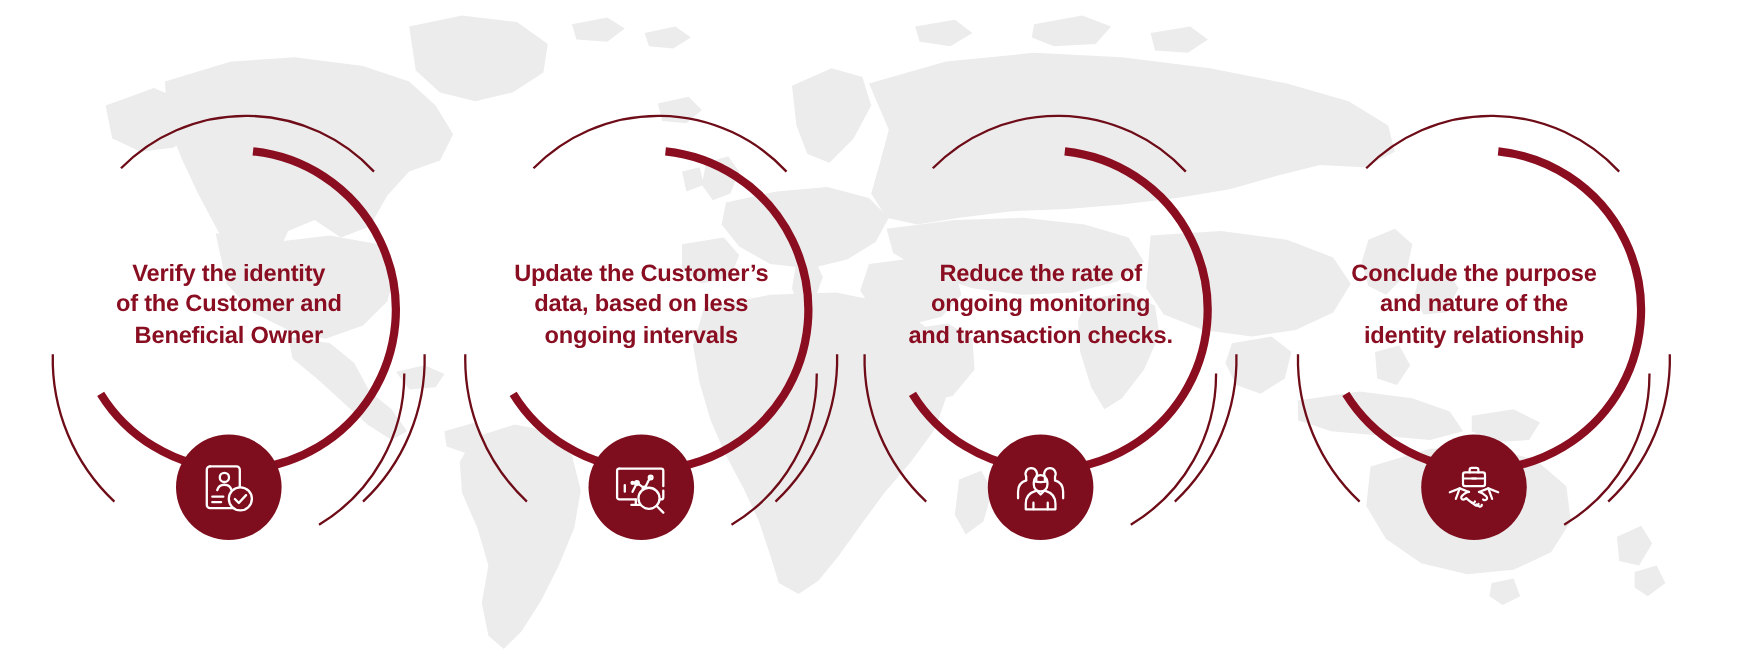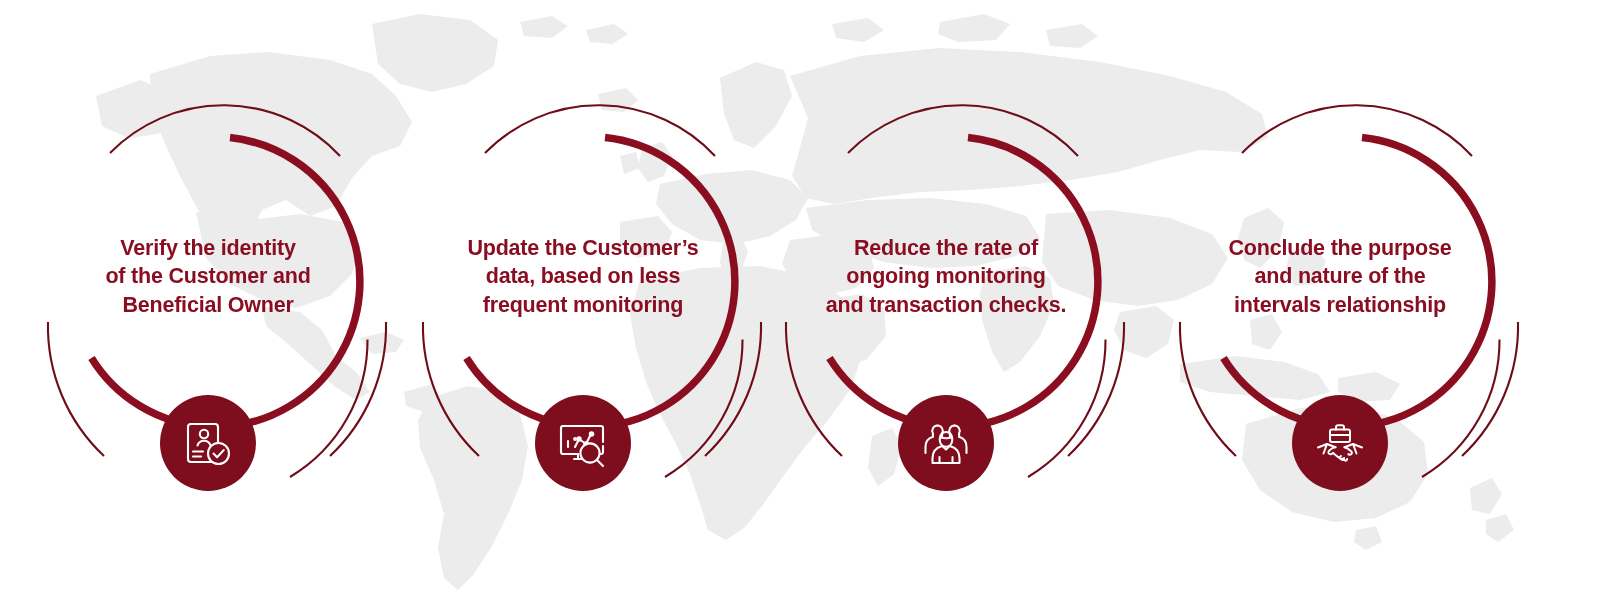--- a/index.html
+++ b/index.html
@@ -220,21 +220,21 @@
     <div class="step" style="left:397px;">
       <svg class="step-rings" viewBox="0 0 372 400" aria-hidden="true">
         <path d="M 345.5 243.5 A 159 159 0 0 1 268 381" fill="none" stroke="#6E0C18" stroke-width="2.1" stroke-linecap="butt"></path>
         <path d="M 364 226 A 178 178 0 0 1 308 360" fill="none" stroke="#6E0C18" stroke-width="2.1" stroke-linecap="butt"></path>
         <path d="M 26 226 A 178 178 0 0 0 82 360" fill="none" stroke="#6E0C18" stroke-width="2.1" stroke-linecap="butt"></path>
         <path d="M 88 57 A 159 159 0 0 1 318 60" fill="none" stroke="#6E0C18" stroke-width="2.1" stroke-linecap="butt"></path>
         <path d="M 208 41.6 A 145 145 0 1 1 69.5 262" fill="none" stroke="#8B0E20" stroke-width="7.5" stroke-linecap="butt"></path>
       </svg>
       <div class="step-text">Update the Customer’s
 data, based on less
-frequent monitoring</div>
+ongoing intervals</div>
       <div class="step-badge">
         <svg width="54" height="54" viewBox="0 0 54 54" aria-hidden="true">
           <g fill="none" stroke="#FFFFFF" stroke-width="2.1" stroke-linecap="round" stroke-linejoin="round">
             <path d="M7 10 h38 a2 2 0 0 1 2 2 v14"></path>
             <path d="M47 30 v6 a2 2 0 0 1 -2 2 h-17"></path>
             <path d="M22 38 h-15 a2 2 0 0 1 -2 -2 v-24 a2 2 0 0 1 2 -2"></path>
             <path d="M22 38 l0 5 M18 43 h9"></path>
             <path d="M12 31 v-6"></path>
             <path d="M19 31 l4 -8 l7 5 l5 -10"></path>
             <circle cx="19" cy="23" r="1.9" fill="#FFFFFF" stroke="none"></circle>
@@ -284,21 +284,21 @@
     <div class="step" style="left:1154px;">
       <svg class="step-rings" viewBox="0 0 372 400" aria-hidden="true">
         <path d="M 345.5 243.5 A 159 159 0 0 1 268 381" fill="none" stroke="#6E0C18" stroke-width="2.1" stroke-linecap="butt"></path>
         <path d="M 364 226 A 178 178 0 0 1 308 360" fill="none" stroke="#6E0C18" stroke-width="2.1" stroke-linecap="butt"></path>
         <path d="M 26 226 A 178 178 0 0 0 82 360" fill="none" stroke="#6E0C18" stroke-width="2.1" stroke-linecap="butt"></path>
         <path d="M 88 57 A 159 159 0 0 1 318 60" fill="none" stroke="#6E0C18" stroke-width="2.1" stroke-linecap="butt"></path>
         <path d="M 208 41.6 A 145 145 0 1 1 69.5 262" fill="none" stroke="#8B0E20" stroke-width="7.5" stroke-linecap="butt"></path>
       </svg>
       <div class="step-text">Conclude the purpose
 and nature of the
-intervals relationship</div>
+identity relationship</div>
       <div class="step-badge">
         <svg width="54" height="54" viewBox="0 0 54 54" aria-hidden="true">
           <g fill="none" stroke="#FFFFFF" stroke-width="2.0" stroke-linecap="round" stroke-linejoin="round">
 
             <rect x="17" y="13.5" width="20" height="12.5" rx="2"></rect>
             <path d="M23 13.5 v-2.2 a2 2 0 0 1 2 -2 h4 a2 2 0 0 1 2 2 v2.2"></path>
             <path d="M17 19 h20"></path>
             <path d="M25.3 19 h3.4"></path>
 
             <path d="M5 31.5 l9 -3.5 l8.5 3.2"></path>

